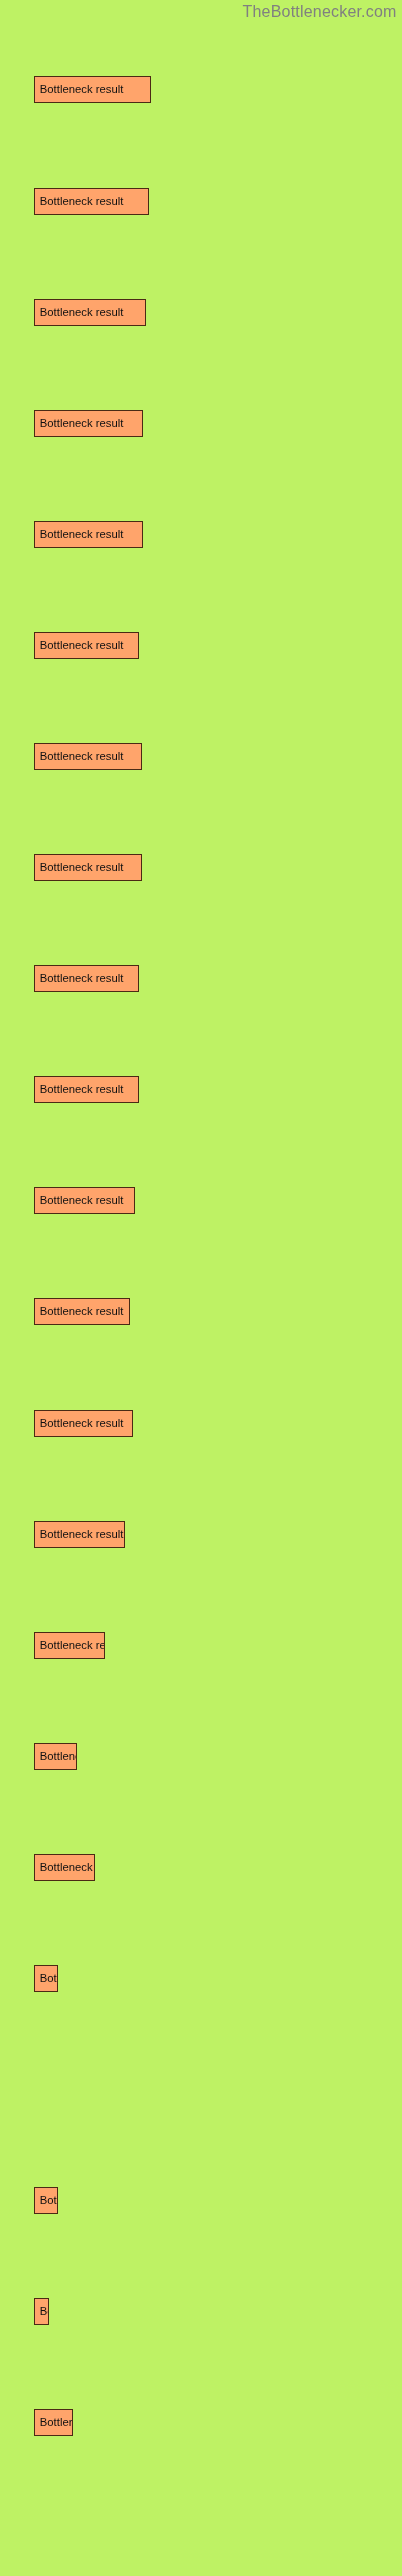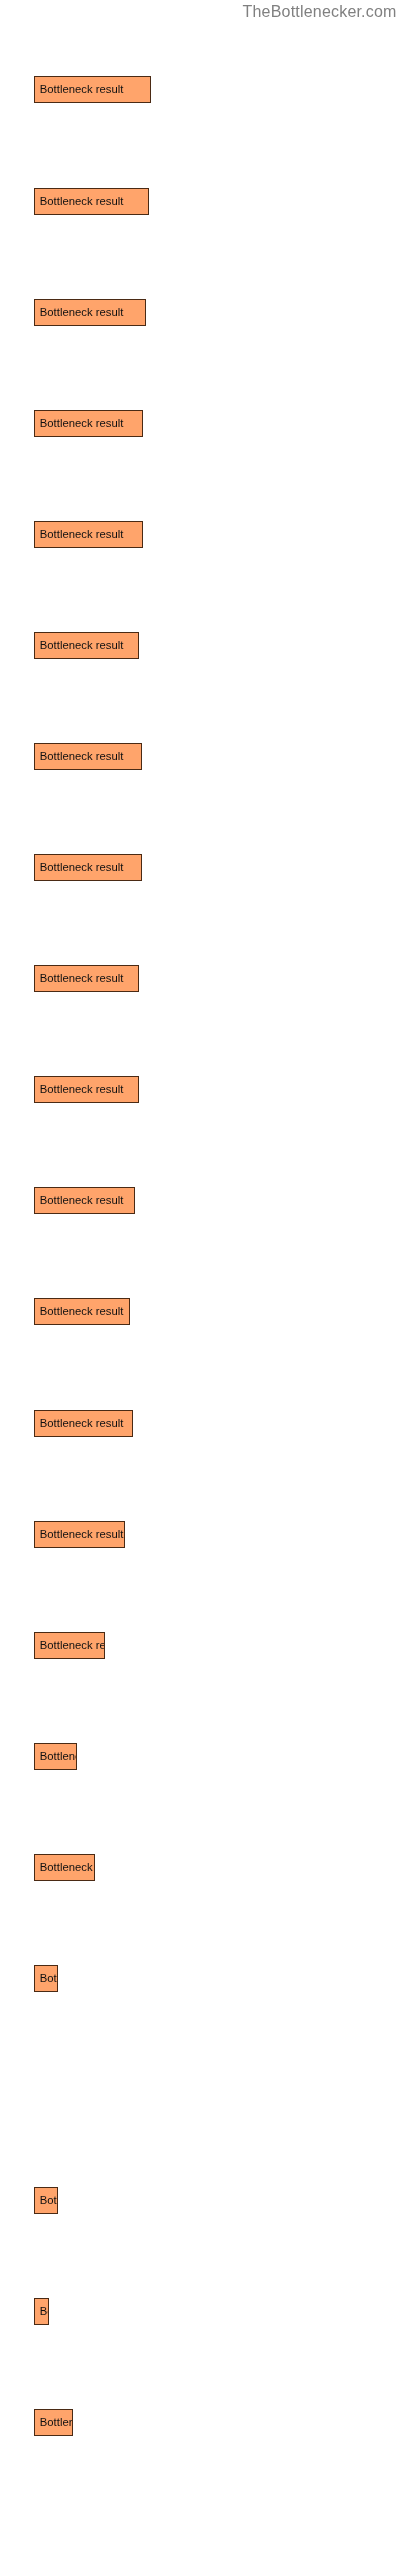--- a/index.html
+++ b/index.html
@@ -4,21 +4,21 @@
 <style>
   html, body {
     margin: 0;
     padding: 0;
     background: #000000;
   }
   #page {
     position: relative;
     width: 403px;
     height: 2576px;
-    background: #ffffff;
+    background: #bef264;
     overflow: hidden;
     font-family: "Liberation Sans", sans-serif;
   }
   #site-title {
     position: absolute;
     right: 6.4px;
     top: 1.6px;
     font-size: 16px;
     font-family: "Liberation Sans", sans-serif;
     color: #808080;

